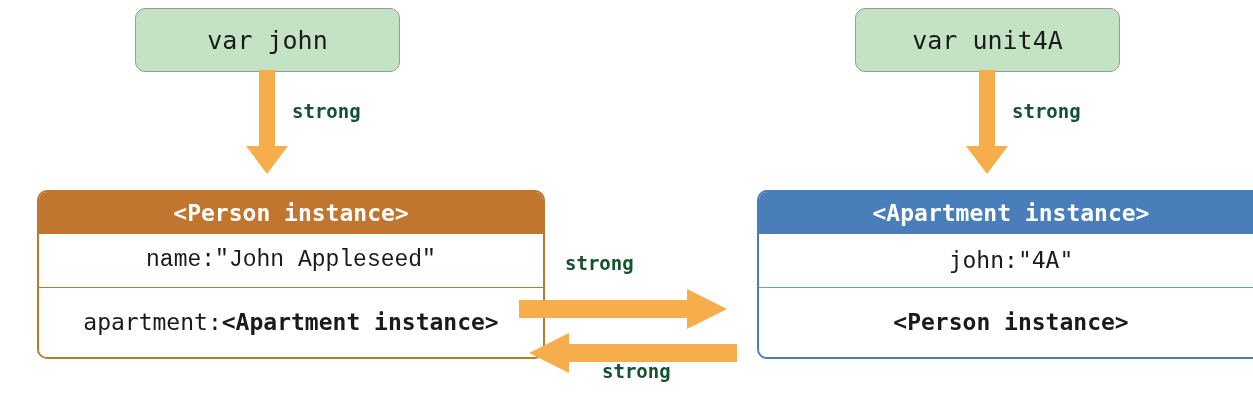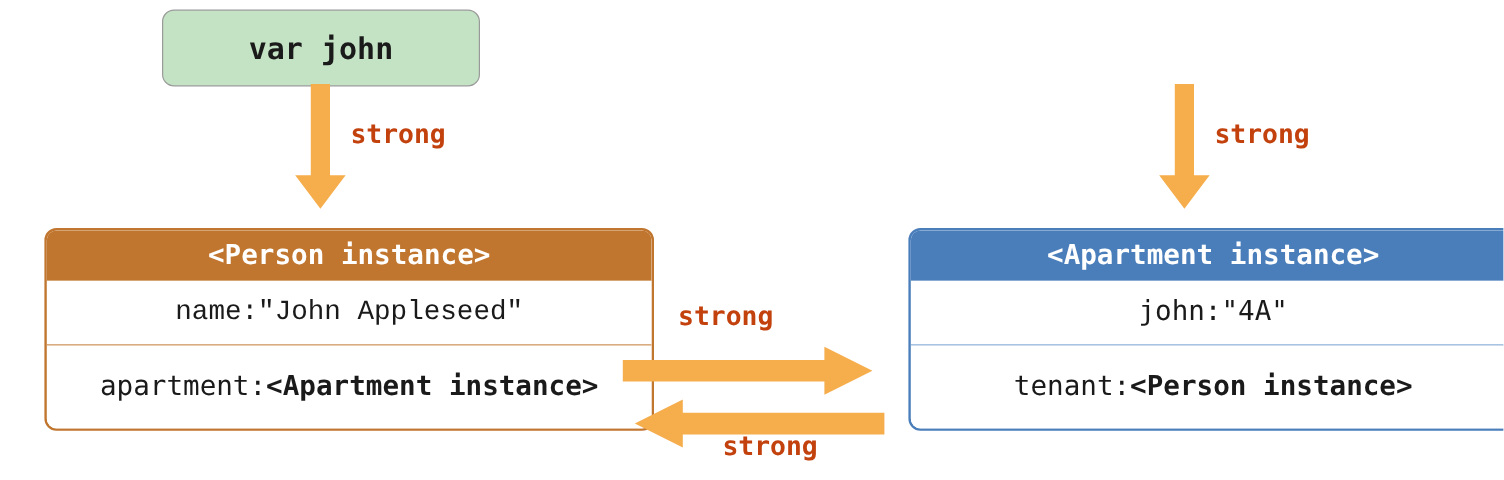--- a/index.html
+++ b/index.html
@@ -27,21 +27,21 @@
     border: 1.5px solid #9a9a9a;
     border-radius: 10px;
     display: flex;
     align-items: center;
     justify-content: center;
     font-family: "DejaVu Sans Mono", "Liberation Mono", monospace;
     font-size: 25px;
     color: #1a1a1a;
     letter-spacing: 0px;
   }
-  #var-john  { left: 135px; top: 8px;  width: 265px; height: 64px; font-weight: bold; }
+  #var-john  { left: 135px; top: 8px;  width: 265px; height: 64px; }
   #var-unit4a{ left: 855px; top: 8px;  width: 265px; height: 64px; }
 
   
   .inst-box {
     position: absolute;
     box-sizing: border-box;
     background: #ffffff;
     border-radius: 10px;
     overflow: hidden;
     display: flex;
@@ -95,60 +95,62 @@
 
   #arrow-john-person     { left: 241px; top: 70px;  width: 52px;  height: 106px; }
   #arrow-unit4a-apartment{ left: 961px; top: 70px;  width: 52px;  height: 106px; }
   #arrow-person-apartment{ left: 519px; top: 288px; width: 210px; height: 42px; }
   #arrow-apartment-person{ left: 533px; top: 332px; width: 204px; height: 42px; }
 
   
   .strong-label {
     position: absolute;
     font-family: "DejaVu Sans Mono", "Liberation Mono", monospace;
-    font-size: 22px;
+    font-size: 19px;
     font-weight: bold;
-    color: #c2410c;
+    color: #14532d;
     white-space: nowrap;
   }
   #label-strong-1 { left: 292px; top: 100px; }
   #label-strong-2 { left: 1012px; top: 100px; }
   #label-strong-3 { left: 565px; top: 252px; }
   #label-strong-4 { left: 602px; top: 360px; }
 </style>
 </head>
 <body>
 
 <div id="canvas">
 
   <div class="var-box" id="var-john">
     <span>var john</span>
   </div>
 
+  <div class="var-box" id="var-unit4a">
+    <span>var unit4A</span>
+  </div>
 
   <div class="inst-box" id="person-box">
     <div class="inst-head">&lt;Person instance&gt;</div>
     <div class="inst-row row-1">
       <span>name: </span>
         <span>"John Appleseed"</span>
     </div>
     <div class="inst-row row-2">
       <span>apartment: </span>
         <span class="bold">&lt;Apartment instance&gt;</span>
     </div>
   </div>
 
   <div class="inst-box" id="apartment-box">
     <div class="inst-head">&lt;Apartment instance&gt;</div>
     <div class="inst-row row-1">
       <span>john: </span>
         <span>"4A"</span>
     </div>
     <div class="inst-row row-2">
-      <span>tenant: </span>
         <span class="bold">&lt;Person instance&gt;</span>
     </div>
   </div>
 
   <div class="arrow" id="arrow-john-person">
     <svg width="52" height="106" viewBox="0 0 52 106">
       <path d="M18 0 H34 V76 H47 L26 104 L5 76 H18 Z" fill="#f6ad4b"></path>
     </svg>
   </div>
 

